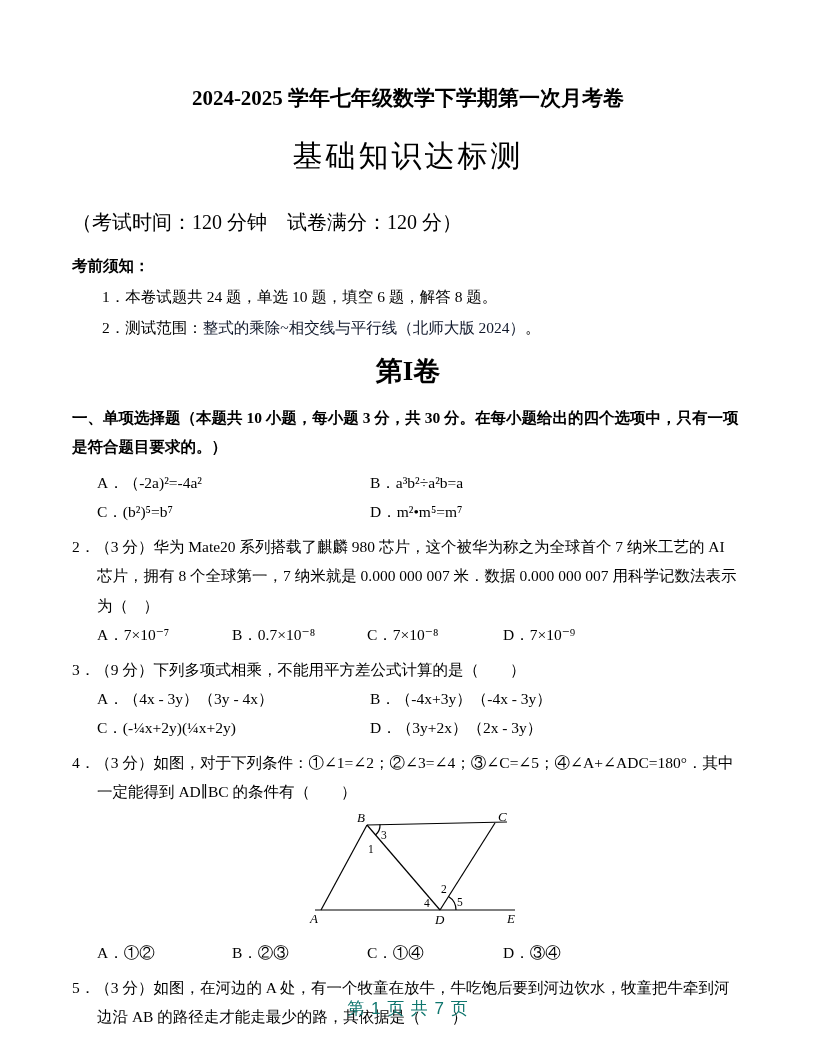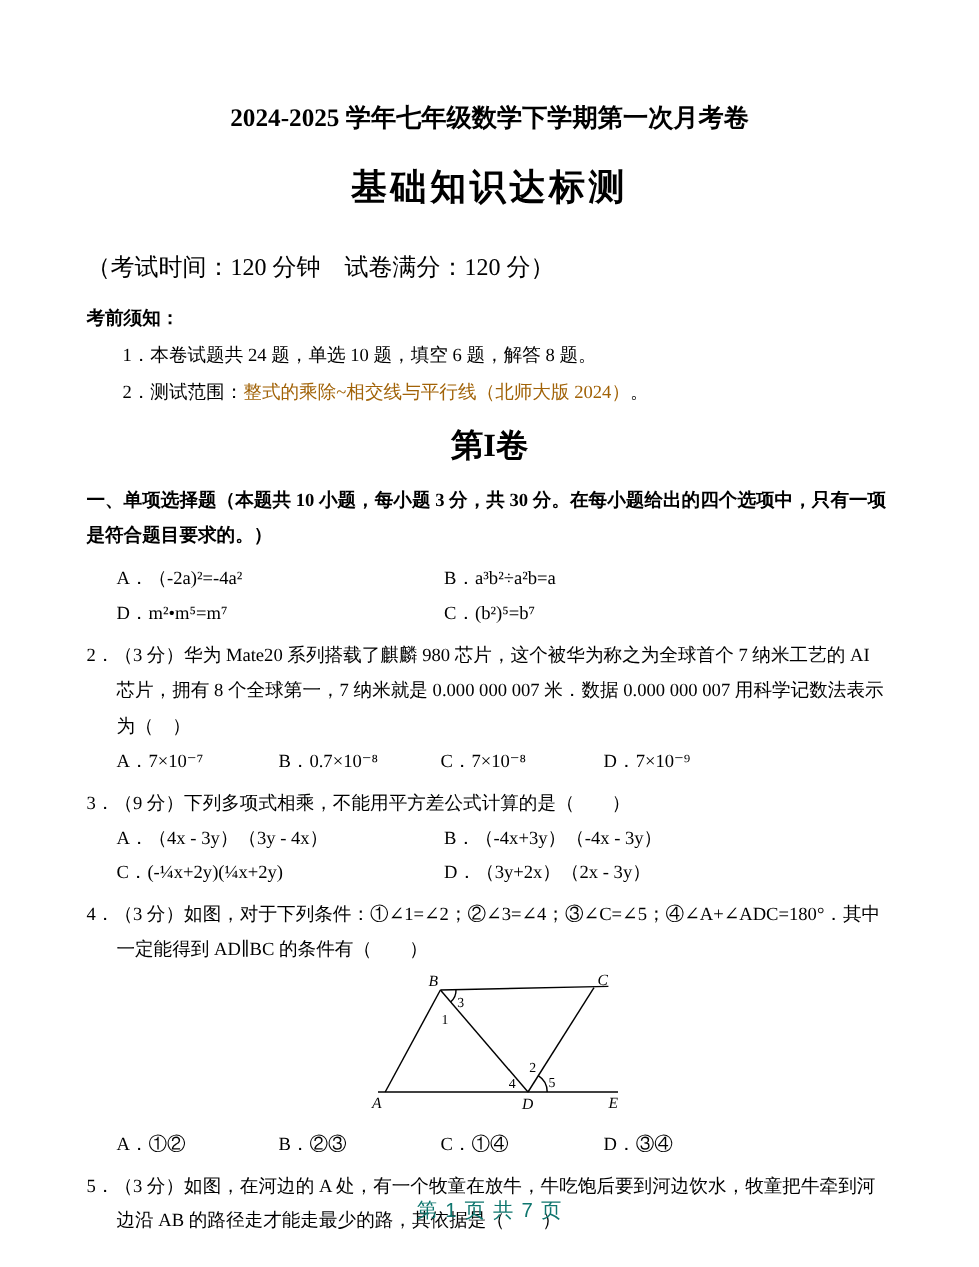--- a/index.html
+++ b/index.html
@@ -4,27 +4,27 @@
 <style>
   * { box-sizing: border-box; }
   html, body { margin: 0; padding: 0; background: #fff; }
   .page {
     width: 816px; height: 1056px; margin: 0 auto; background: #fff;
     font-family: "Liberation Serif", "DejaVu Serif", serif;
     color: #000; position: relative; overflow: hidden;
     padding: 84px 72px 30px 72px;
   }
   .title   { font-size: 21px; font-weight: bold; text-align: center; margin: 0 0 24px; }
-  .subtitle{ font-size: 30px; font-weight: bold; text-align: center; letter-spacing: 3px; margin: 0 0 32px; }
+  .subtitle{ font-size: 30px; font-weight: normal; text-align: center; letter-spacing: 3px; margin: 0 0 32px; }
   .exam-info { font-size: 20px; text-align: left; margin: 0 0 14px; }
   .notice { font-size: 15.5px; line-height: 2.0; }
   .notice p { margin: 0; }
   .notice-label { font-weight: bold; }
   .notice-item { margin-left: 30px !important; }
-  .red { color: #a16207; }
+  .red { color: #0f172a; }
   .part-title { font-size: 27px; font-weight: bold; text-align: center; margin: 10px 0 14px; }
   .section-intro { font-size: 15.5px; font-weight: bold; line-height: 1.9; margin: 12px 0 6px; }
   .question { font-size: 15.5px; line-height: 1.9; margin-bottom: 5px; }
   .q-text { margin: 0; padding-left: 25px; text-indent: -25px; }
   .options { margin-left: 25px; }
   .options.cols-2 { display: grid; grid-template-columns: 273px auto; }
   .options.cols-4 { display: grid; grid-template-columns: 135px 135px 136px auto; }
   .option { display: block; white-space: nowrap; }
   .figure-wrap { text-align: center; margin: 4px 0 2px 30px; }
   .figure-wrap svg { display: inline-block; }
@@ -52,22 +52,22 @@
   </div>
 
   <h2 class="part-title">第I卷</h2>
 
   <p class="section-intro">一、单项选择题（本题共 10 小题，每小题 3 分，共 30 分。在每小题给出的四个选项中，只有一项是符合题目要求的。）</p>
 
   <div class="question">
     <div class="options cols-2">
       <span class="option">A．（-2a)²=-4a²</span>
       <span class="option">B．a³b²÷a²b=a</span>
+      <span class="option">C．(b²)⁵=b⁷</span>
       <span class="option">D．m²•m⁵=m⁷</span>
-      <span class="option">C．(b²)⁵=b⁷</span>
     </div>
   </div>
 
   <div class="question">
     <p class="q-text">2．（3 分）华为 Mate20 系列搭载了麒麟 980 芯片，这个被华为称之为全球首个 7 纳米工艺的 AI 芯片，拥有 8 个全球第一，7 纳米就是 0.000 000 007 米．数据 0.000 000 007 用科学记数法表示为（　）</p>
     <div class="options cols-4">
       <span class="option">A．7×10⁻⁷</span>
       <span class="option">B．0.7×10⁻⁸</span>
       <span class="option">C．7×10⁻⁸</span>
       <span class="option">D．7×10⁻⁹</span>

